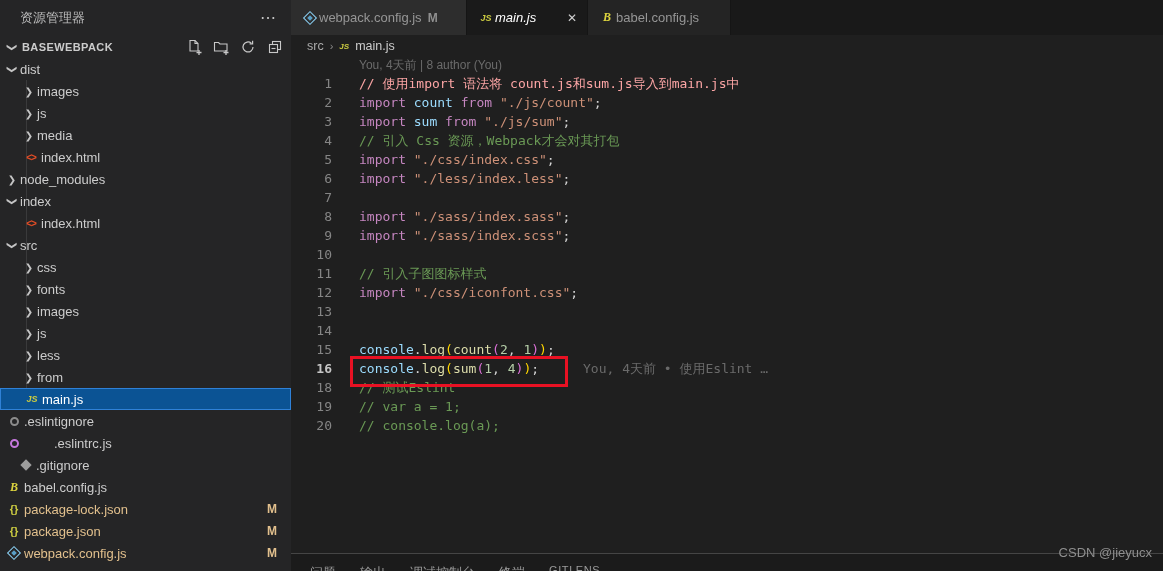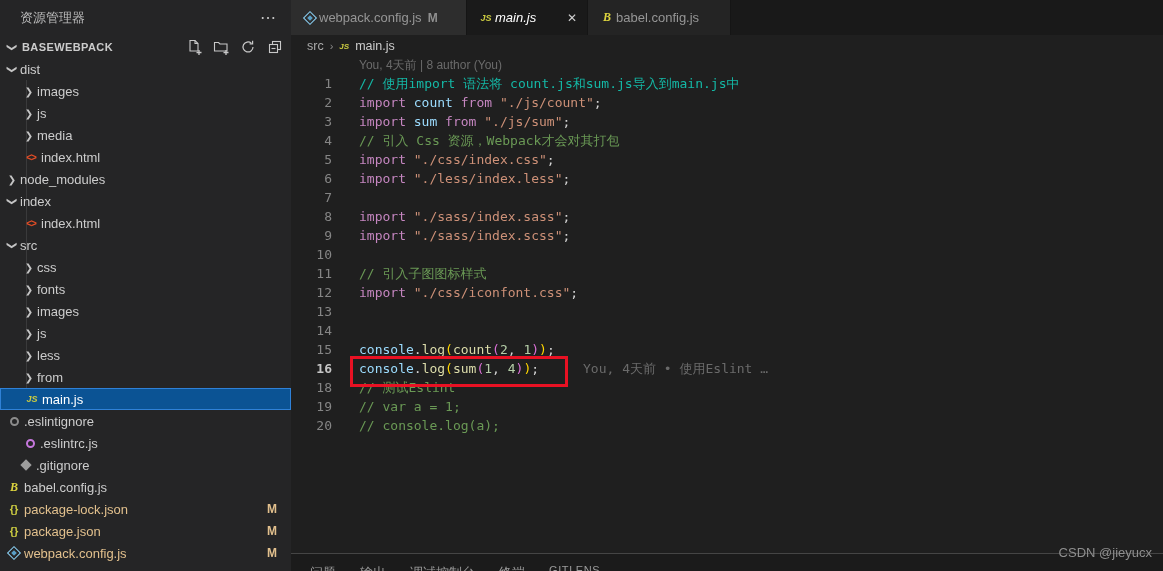--- a/index.html
+++ b/index.html
@@ -181,21 +181,21 @@
         <div class="tree-row selected" style="padding-left: 21px;">
           <span class="ficon icon-js">JS</span>
           <span class="label">main.js</span>
         </div>
         <div class="tree-row" style="padding-left: 4px;">
           <span class="ficon">
             <span class="icon-ring"></span>
           </span>
           <span class="label">.eslintignore</span>
         </div>
-        <div class="tree-row" style="padding-left: 20px;">
+        <div class="tree-row" style="padding-left: 4px; gap: 30px;">
           <span class="ficon">
             <span class="icon-ring purple"></span>
           </span>
           <span class="label">.eslintrc.js</span>
         </div>
         <div class="tree-row" style="padding-left: 16px;">
           <span class="ficon">
             <span class="icon-git"></span>
           </span>
           <span class="label">.gitignore</span>
@@ -251,21 +251,21 @@
     <div class="breadcrumb">
       <span>src</span>
       <span class="sep">›</span>
       <span class="icon-js">JS</span>
       <span class="bc-file">main.js</span>
     </div>
 
     <div class="code" id="code">
       <div class="blame-header">You, 4天前 | 8 author (You)</div>
 
-      <div class="cline"><span class="gutter">1</span><span class="ctext"><span style="color: #14b8a6;">// 使用import 语法将 count.js和sum.js导入到main.js中</span></span></div>
+      <div class="cline"><span class="gutter">1</span><span class="ctext"><span style="color: #fca5a5;">// 使用import 语法将 count.js和sum.js导入到main.js中</span></span></div>
         <div class="cline"><span class="gutter">2</span><span class="ctext"><span style="color: rgb(197, 134, 192);">import </span><span style="color: rgb(156, 220, 254);">count </span><span style="color: rgb(197, 134, 192);">from </span><span style="color: rgb(206, 145, 120);">"./js/count"</span><span style="color: rgb(212, 212, 212);">;</span></span></div>
         <div class="cline"><span class="gutter">3</span><span class="ctext"><span style="color: rgb(197, 134, 192);">import </span><span style="color: rgb(156, 220, 254);">sum </span><span style="color: rgb(197, 134, 192);">from </span><span style="color: rgb(206, 145, 120);">"./js/sum"</span><span style="color: rgb(212, 212, 212);">;</span></span></div>
         <div class="cline"><span class="gutter">4</span><span class="ctext"><span style="color: rgb(106, 153, 85);">// 引入 Css 资源，Webpack才会对其打包</span></span></div>
         <div class="cline"><span class="gutter">5</span><span class="ctext"><span style="color: rgb(197, 134, 192);">import </span><span style="color: rgb(206, 145, 120);">"./css/index.css"</span><span style="color: rgb(212, 212, 212);">;</span></span></div>
         <div class="cline"><span class="gutter">6</span><span class="ctext"><span style="color: rgb(197, 134, 192);">import </span><span style="color: rgb(206, 145, 120);">"./less/index.less"</span><span style="color: rgb(212, 212, 212);">;</span></span></div>
         <div class="cline"><span class="gutter">7</span><span class="ctext"></span></div>
         <div class="cline"><span class="gutter">8</span><span class="ctext"><span style="color: rgb(197, 134, 192);">import </span><span style="color: rgb(206, 145, 120);">"./sass/index.sass"</span><span style="color: rgb(212, 212, 212);">;</span></span></div>
         <div class="cline"><span class="gutter">9</span><span class="ctext"><span style="color: rgb(197, 134, 192);">import </span><span style="color: rgb(206, 145, 120);">"./sass/index.scss"</span><span style="color: rgb(212, 212, 212);">;</span></span></div>
         <div class="cline"><span class="gutter">10</span><span class="ctext"></span></div>
         <div class="cline"><span class="gutter">11</span><span class="ctext"><span style="color: rgb(106, 153, 85);">// 引入子图图标样式</span></span></div>

